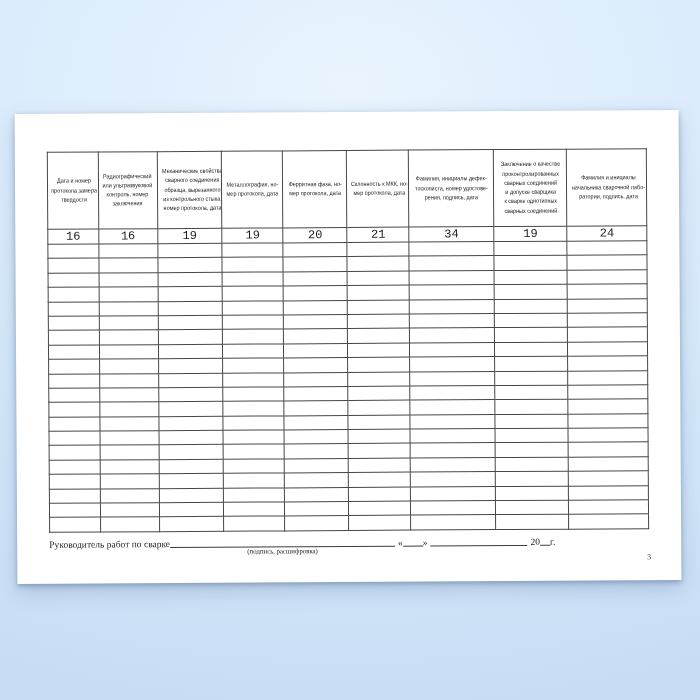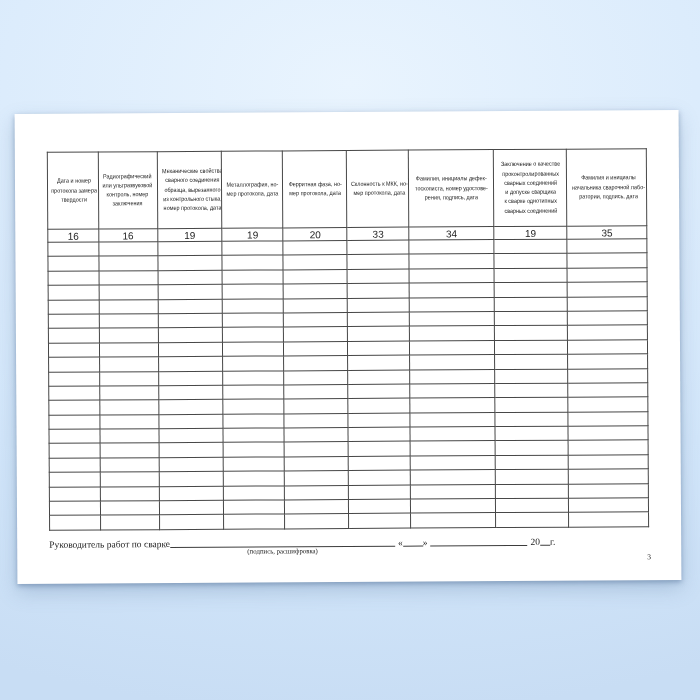--- a/index.html
+++ b/index.html
@@ -53,22 +53,22 @@
     font-size: 6.2px;
     line-height: 1.5;
     color: #1c1c1c;
     transform: scaleX(0.88);
     transform-origin: 50% 50%;
   }
   td.ncell {
     height: 12px;
     text-align: center;
     vertical-align: middle;
-    font-family: Liberation Sans, sans-serif;
-    font-size: 10px;
+    font-family: Liberation Mono, monospace;
+    font-size: 12px;
     color: #1c1c1c;
   }
   td.bcell {
     height: 13.4px;
   }
   .footer {
     position: absolute;
     left: 32px;
     top: 426px;
     width: 604px;
@@ -165,24 +165,24 @@
             <th class="hcell"><div class="htext">Фамилия и инициалы
 начальника сварочной лабо-
 ратории, подпись, дата</div></th>
           </tr>
         <tr>
             <td class="ncell">16</td>
             <td class="ncell">16</td>
             <td class="ncell">19</td>
             <td class="ncell">19</td>
             <td class="ncell">20</td>
-            <td class="ncell">33</td>
+            <td class="ncell">21</td>
             <td class="ncell">34</td>
             <td class="ncell">19</td>
-            <td class="ncell">35</td>
+            <td class="ncell">24</td>
           </tr>
       </thead>
       <tbody>
           <tr>
             <td class="bcell"></td>
             <td class="bcell"></td>
             <td class="bcell"></td>
             <td class="bcell"></td>
             <td class="bcell"></td>
             <td class="bcell"></td>

